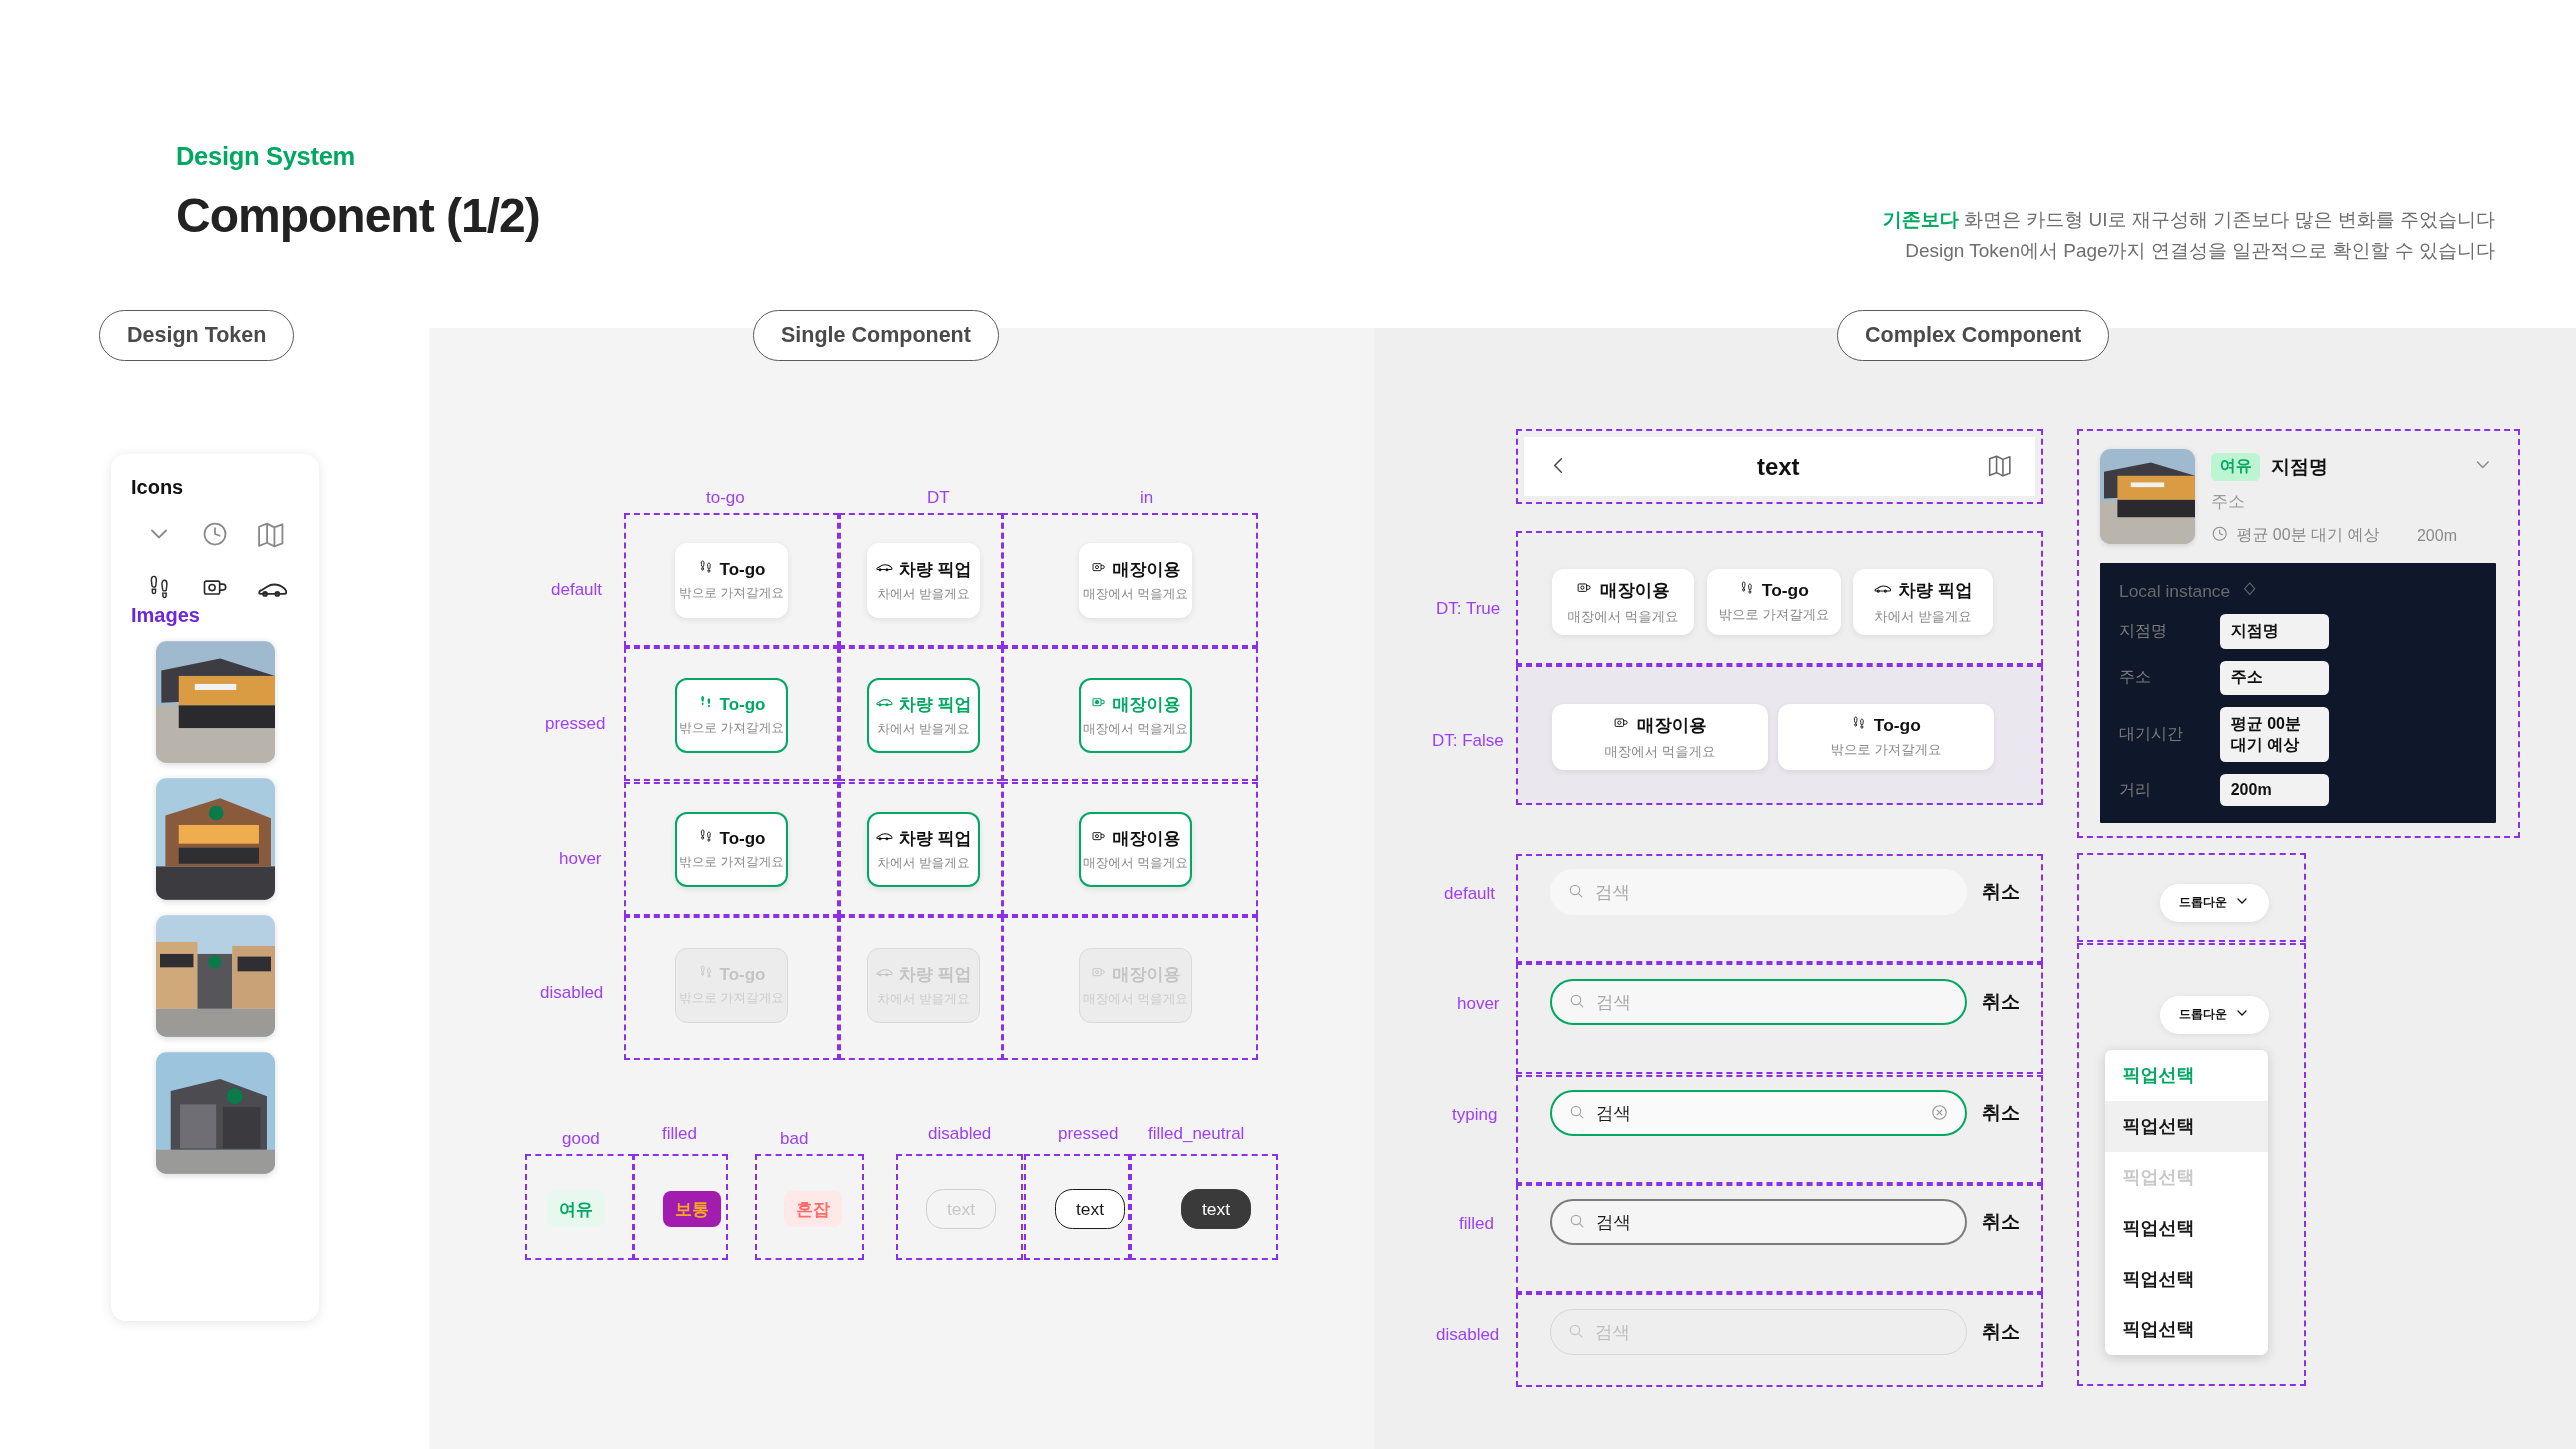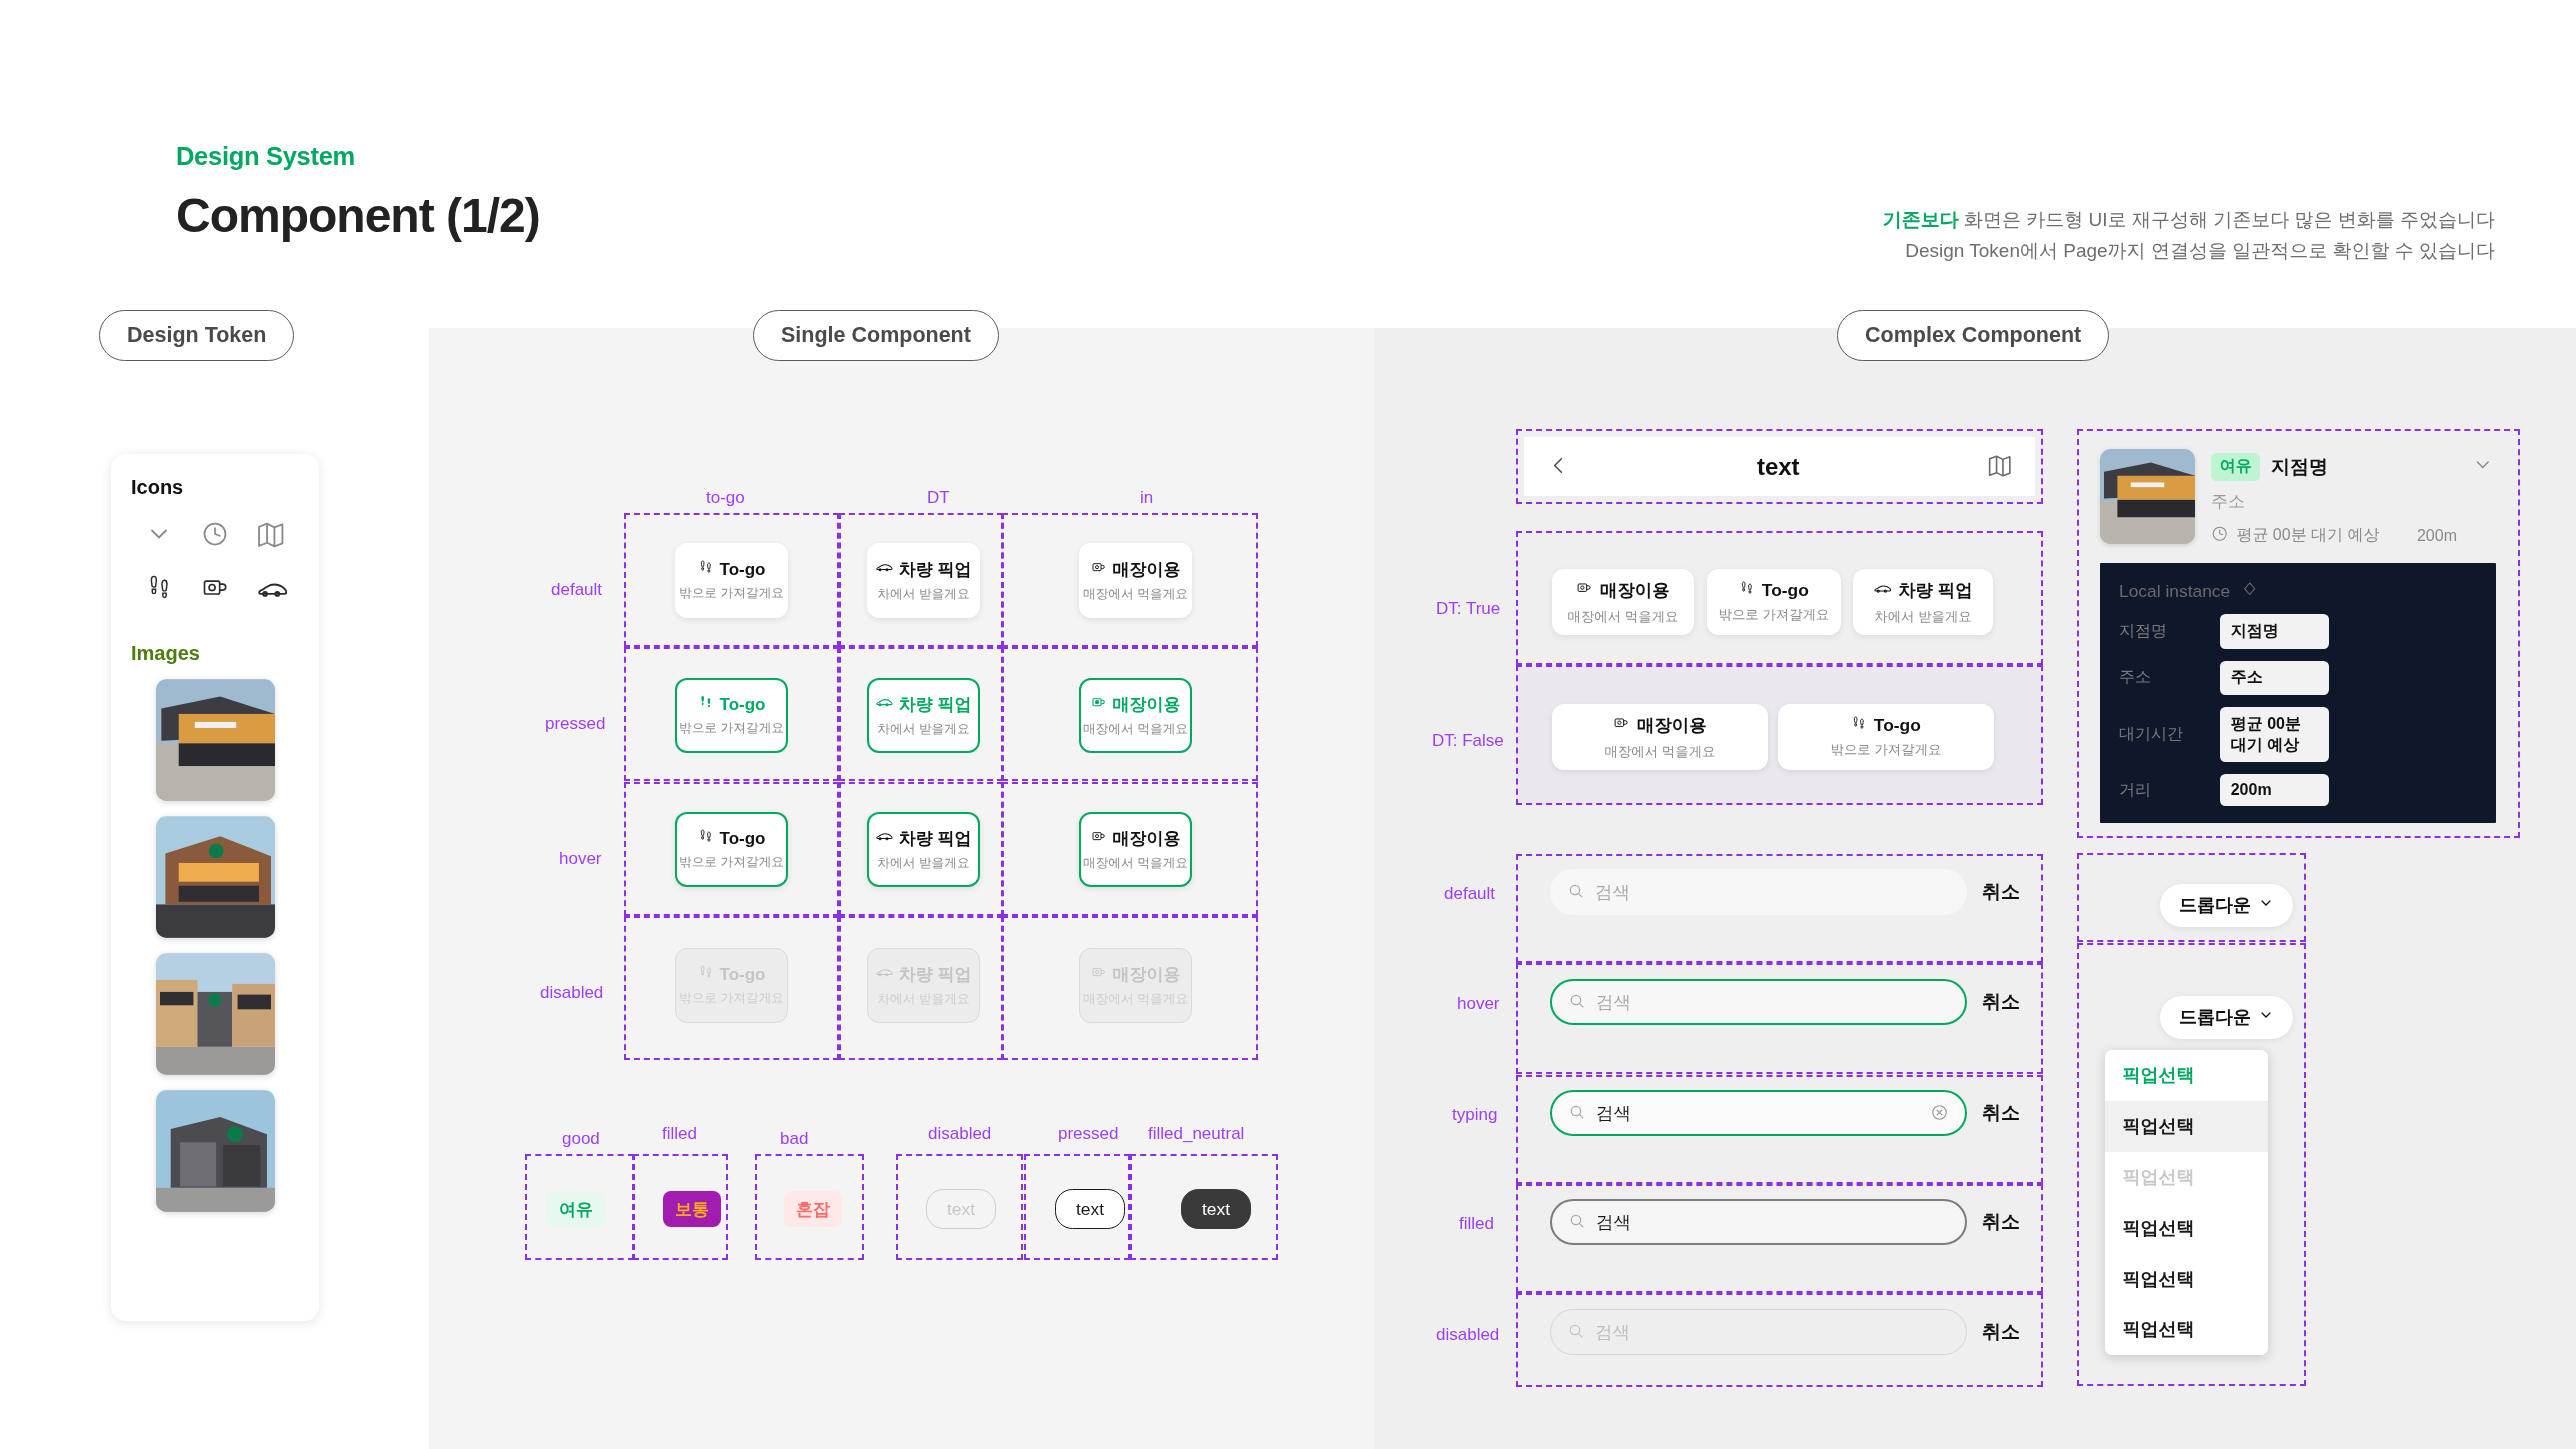--- a/index.html
+++ b/index.html
@@ -37,21 +37,21 @@
 
   
   .token-card {
     position:absolute; left:111px; top:454px; width:208px; height:867px;
     background:#fff; border-radius:14.8px; box-shadow:0 2px 12px rgba(0,0,0,.10);
     padding:21.5px 20px;
   }
   .tc-h { font-size:20px; font-weight:bold; color:#111; }
   .icon-grid { display:grid; grid-template-columns:repeat(3,1fr); row-gap:23px; margin-top:21.5px; justify-items:center; }
   .icon-grid svg { display:block; }
-  .tc-h2 { font-size:20px; font-weight:bold; color:#4d7c0f; margin-top:38px; }
+  .tc-h2 { font-size:20px; font-weight:bold; color:#6d28d9; }
   .img-list { margin-top:14.8px; display:flex; flex-direction:column; gap:14.8px; align-items:center; }
   .thumb { width:119px; height:122px; border-radius:10.7px; box-shadow:0 1.3px 6.7px rgba(0,0,0,.14); overflow:hidden; }
   .thumb svg { display:block; }
 
   
   .dash { position:absolute; border:2px dashed #8b2fe8; }
   .dlabel { position:absolute; color:#9d3ff5; font-size:17px; white-space:nowrap; }
 
   
   .optcard {
@@ -121,21 +121,21 @@
   .sc-chev { position:absolute; right:2.7px; top:5.4px; }
 
   .li-card { background:#0f172a; border-radius:1px; padding:17.4px 19px; margin-top:16px; }
   .li-head { display:flex; align-items:center; gap:10.7px; font-size:17.4px; color:#6a6a6a; }
   .li-row { display:flex; align-items:center; margin-top:12px; }
   .li-k { width:101px; font-size:16px; color:#7a7a7a; }
   .li-v { background:#f2f2f2; border-radius:5.4px; padding:6.7px 10.7px; font-size:16px; font-weight:bold; color:#111; min-width:109px; }
 
   
   .dd { position:absolute; background:#fff; border-radius:23px; display:flex; align-items:center; gap:6.7px;
-        padding:9.4px 19px; font-size:18px; font-weight:bold; color:#111; box-shadow:0 1.3px 6px rgba(0,0,0,.08); }
+        padding:9.4px 19px; font-size:12px; font-weight:bold; color:#111; box-shadow:0 1.3px 6px rgba(0,0,0,.08); }
   .ddmenu { position:absolute; background:#fff; border-radius:6.7px; box-shadow:0 2.7px 12px rgba(0,0,0,.16); overflow:hidden; width:163px; }
   .ddmenu div { font-size:18px; font-weight:bold; color:#1a1a1a; padding:13.4px 17.4px; }
   .ddmenu .sel { color:#00A862; }
   .ddmenu .hov { background:#f0f0f0; }
   .ddmenu .dis { color:#c9c9c9; }
 </style>
 </head>
 <body>
 
 <div class="panel panel-left"></div>

